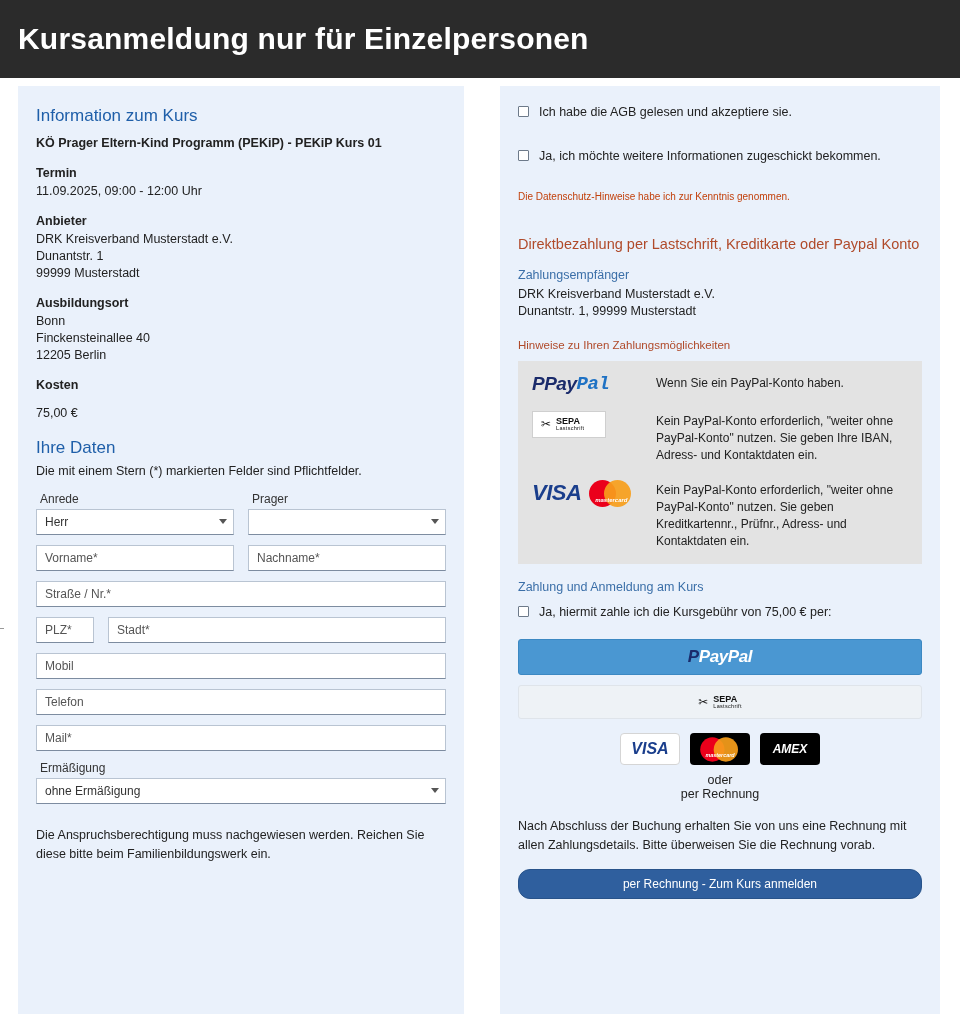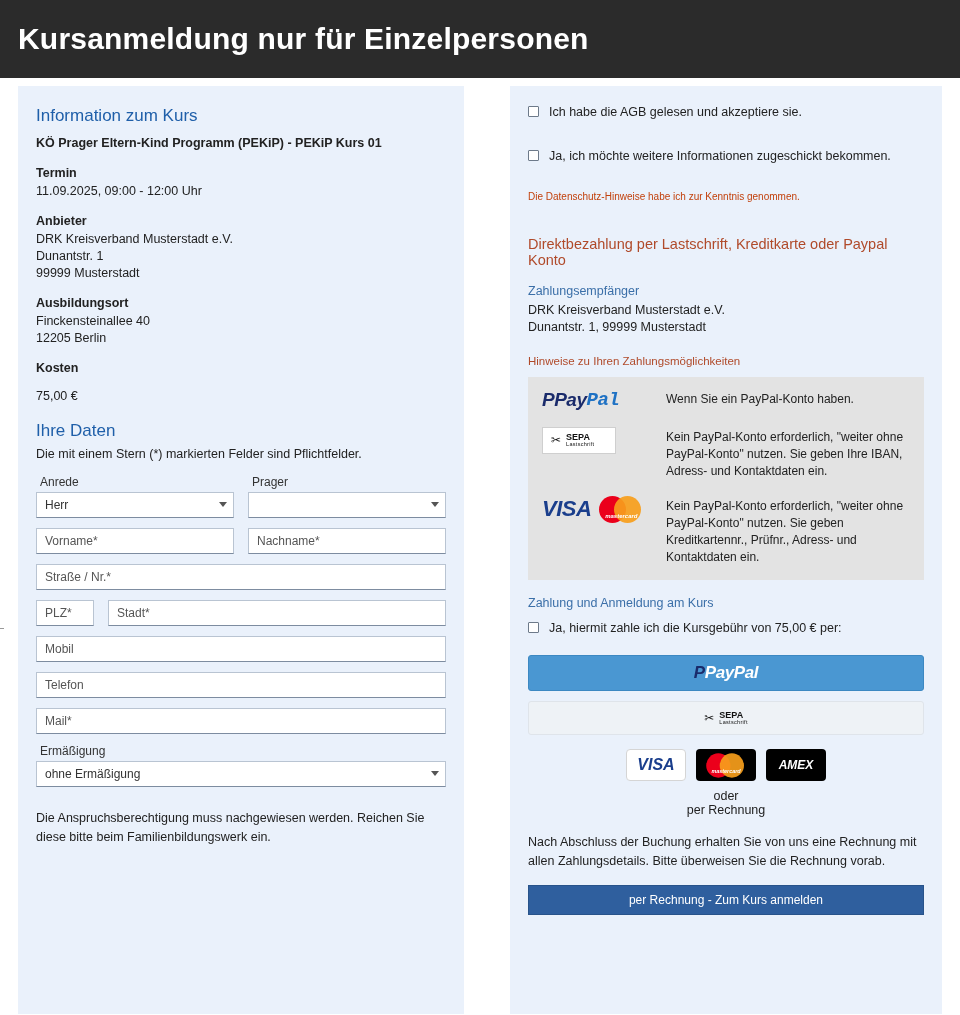--- a/index.html
+++ b/index.html
@@ -27,21 +27,21 @@
     color: #ffffff;
     font-size: 30px;
     font-weight: bold;
     letter-spacing: 0.2px;
   }
   
   .columns {
     display: flex;
     align-items: flex-start;
     padding: 8px 18px 0 18px;
-    gap: 46px;
+    gap: 36px;
   }
   .col-left {
     width: 446px;
     background: #eaf1fb;
     padding: 18px 18px 22px 18px;
     min-height: 928px;
   }
   .col-right {
     width: 440px;
     background: #eaf1fb;
@@ -262,21 +262,21 @@
   .card-mc { background:#000; }
   .card-amex { background:#000000; }
   .card-amex span { color:#fff; font-size: 12px; font-weight: bold; font-style: italic; }
   .oder-line { text-align:center; font-size: 12.5px; color:#222; }
   .rechnung-line { text-align:center; font-size: 12.5px; color:#222; margin-bottom: 16px; }
   .final-text { font-size: 12.5px; color:#222; line-height:1.5; margin-bottom: 14px; }
   .btn-rechnung {
     width: 100%; height: 30px;
     background: #2f5f9e;
     border: 1px solid #28538a;
-    border-radius: 0;
+    border-radius: 12px;
     color: #fff;
     font-size: 12px;
     display:flex; align-items:center; justify-content:center;
     cursor: pointer;
   }
   .tick-left {
     position: absolute;
     left: 0; top: 628px;
     width: 4px; height: 1px; background: #999;
   }
@@ -305,20 +305,21 @@
 
       <div class="fieldblock">
         <div class="lbl">Anbieter</div>
         <div class="val">DRK Kreisverband Musterstadt e.V.</div>
         <div class="val">Dunantstr. 1</div>
         <div class="val">99999 Musterstadt</div>
       </div>
 
       <div class="fieldblock">
         <div class="lbl">Ausbildungsort</div>
+        <div class="val">Bonn</div>
         <div class="val">Finckensteinallee 40</div>
         <div class="val">12205 Berlin</div>
       </div>
 
       <div class="fieldblock">
         <div class="lbl">Kosten</div>
       </div>
       <div class="cost-value">75,00 €</div>
 
       <h2 class="sub-title">Ihre Daten</h2>

